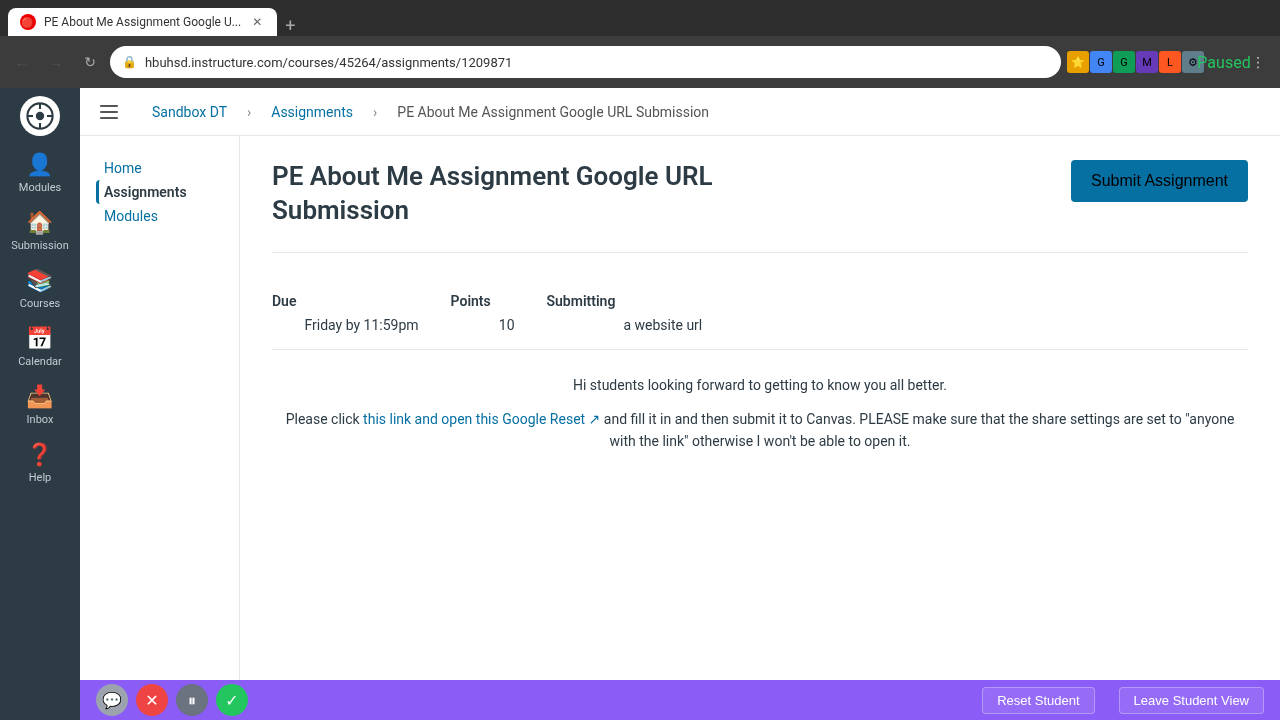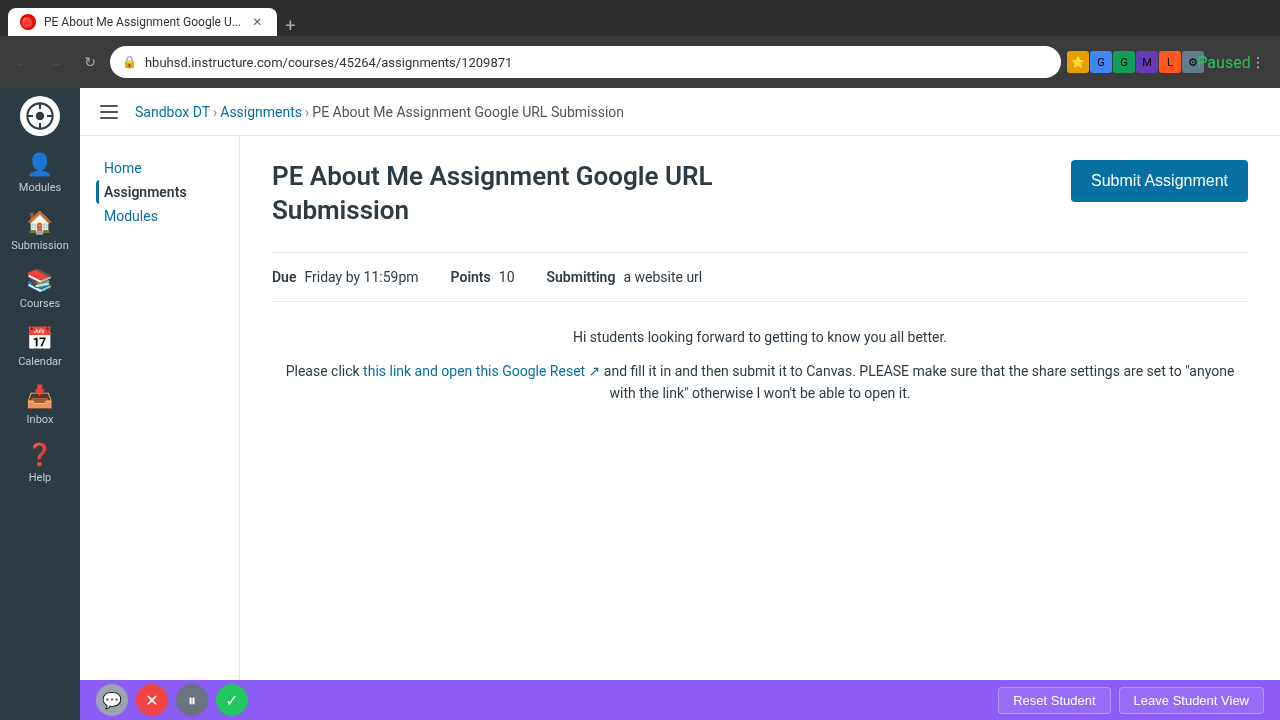--- a/index.html
+++ b/index.html
@@ -29,61 +29,61 @@
     .sidebar-logo { width: 40px; height: 40px; border-radius: 50%; background: #fff; display: flex; align-items: center; justify-content: center; margin-bottom: 8px; }
     .sidebar-logo svg { width: 28px; height: 28px; }
     .sidebar-item { width: 70px; display: flex; flex-direction: column; align-items: center; padding: 8px 4px; gap: 4px; cursor: pointer; border-radius: 6px; color: #c0cbd3; }
     .sidebar-item .si-icon { font-size: 22px; }
     .sidebar-item .si-label { font-size: 11px; text-align: center; }
 
     
     .main { flex: 1; display: flex; flex-direction: column; background: #fff; }
 
     
-    .breadcrumb-bar { height: 48px; display: flex; align-items: center; padding: 0 20px; border-bottom: 1px solid #e8e8e8; gap: 3px; }
+    .breadcrumb-bar { height: 48px; display: flex; align-items: center; padding: 0 20px; border-bottom: 1px solid #e8e8e8; gap: 20px; }
     .hamburger { width: 24px; height: 24px; display: flex; flex-direction: column; justify-content: center; gap: 4px; cursor: pointer; margin-right: 8px; }
     .hamburger span { width: 18px; height: 2px; background: #555; border-radius: 1px; }
     .breadcrumb-link { color: #0770a3; font-size: 14px; text-decoration: none; cursor: pointer; }
     .breadcrumb-sep { color: #888; font-size: 14px; }
     .breadcrumb-current { color: #555; font-size: 14px; }
 
     
     .content-wrapper { display: flex; flex: 1; overflow: hidden; }
 
     
     .left-nav { width: 160px; padding: 20px 16px; display: flex; flex-direction: column; gap: 0; border-right: 1px solid #e8e8e8; }
     .left-nav-item { font-size: 14px; color: #0770a3; cursor: pointer; padding: 4px 8px; border-radius: 4px; }
     .left-nav-item.active { color: #2d3b45; font-weight: 600; border-left: 3px solid #0770a3; padding-left: 5px; }
 
     
     .page-content { flex: 1; padding: 24px 32px; overflow-y: auto; }
     .page-header { display: flex; align-items: flex-start; justify-content: space-between; margin-bottom: 24px; }
     .assignment-title { font-size: 26px; font-weight: 600; color: #2d3b45; max-width: 500px; line-height: 1.3; }
-    .submit-btn { background: #0770a3; color: #ffffff; border: none; border-radius: 4px; padding: 12px 20px; font-size: 16px; cursor: pointer; white-space: nowrap; font-weight: 500; }
+    .submit-btn { background: #0770a3; color: #000000; border: none; border-radius: 4px; padding: 12px 20px; font-size: 16px; cursor: pointer; white-space: nowrap; font-weight: 500; }
     .assignment-meta { display: flex; gap: 32px; padding: 16px 0; border-top: 1px solid #e8e8e8; border-bottom: 1px solid #e8e8e8; margin-bottom: 24px; }
     .meta-item { display: flex; gap: 8px; align-items: center; font-size: 14px; }
     .meta-label { font-weight: 600; color: #2d3b45; }
-    .meta-value { color: #2d3b45; }
+    .meta-value { color: #2d3b45; margin-top: 48px; }
     .assignment-body { font-size: 14px; line-height: 1.6; color: #2d3b45; }
     .assignment-body p { margin-bottom: 12px; text-align: center; }
     .assignment-body a { color: #0770a3; text-decoration: none; }
 
     
     .student-bar { background: #8b5cf6; height: 40px; display: flex; align-items: center; padding: 0 16px; gap: 12px; }
     .student-bar-icons { display: flex; gap: 8px; align-items: center; }
     .stu-icon { width: 32px; height: 32px; border-radius: 50%; display: flex; align-items: center; justify-content: center; font-size: 16px; cursor: pointer; }
     .stu-icon.gray { background: #9ca3af; }
     .stu-icon.red { background: #ef4444; color: #fff; }
     .stu-icon.pause { background: #6b7280; color: #fff; }
     .stu-icon.green { background: #22c55e; color: #fff; }
     .student-bar-text { color: #fff; font-size: 14px; flex: 1; }
     .student-bar-text .highlight { font-weight: 600; }
 
     
-    .student-bar-actions { display: flex; gap: 8px; margin-left: auto; }
+    .student-bar-actions { display: flex; gap: 24px; margin-left: auto; }
     .action-btn { background: rgba(255,255,255,0.1); color: #fff; border: 1px solid rgba(255,255,255,0.3); border-radius: 4px; padding: 5px 14px; font-size: 13px; cursor: pointer; }
   </style>
 </head>
 <body>
 
 <div class="browser-chrome">
   <div class="browser-tabs">
     <div class="browser-tab">
       <div class="tab-favicon">🔴</div>
       <span>PE About Me Assignment Google U...</span>

